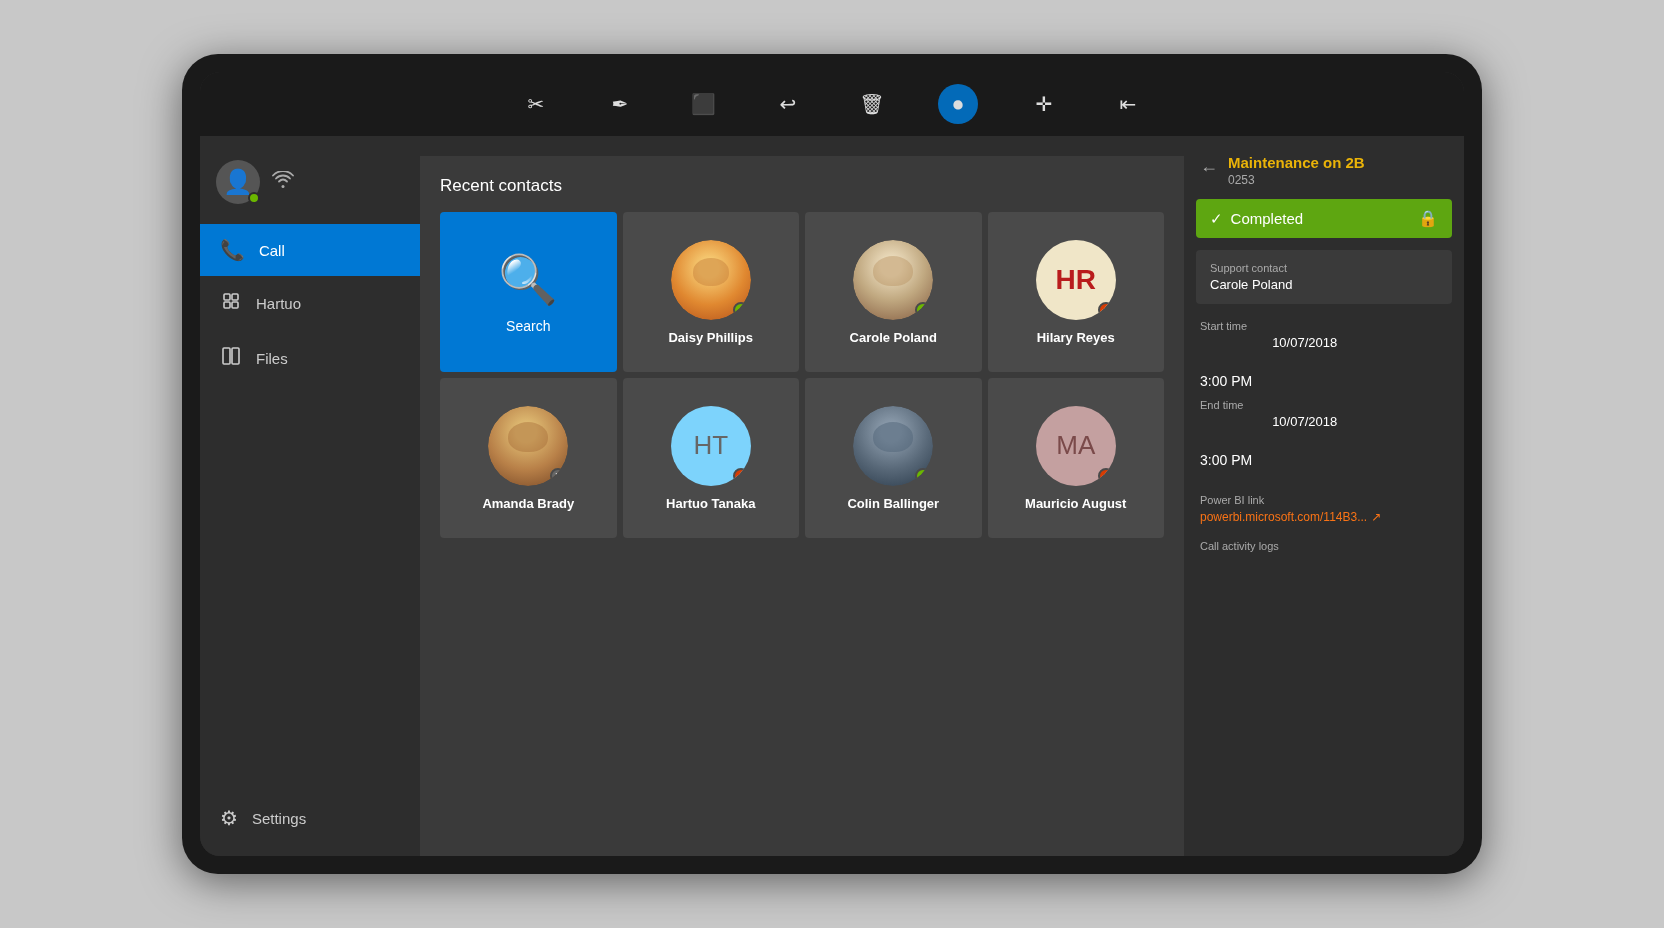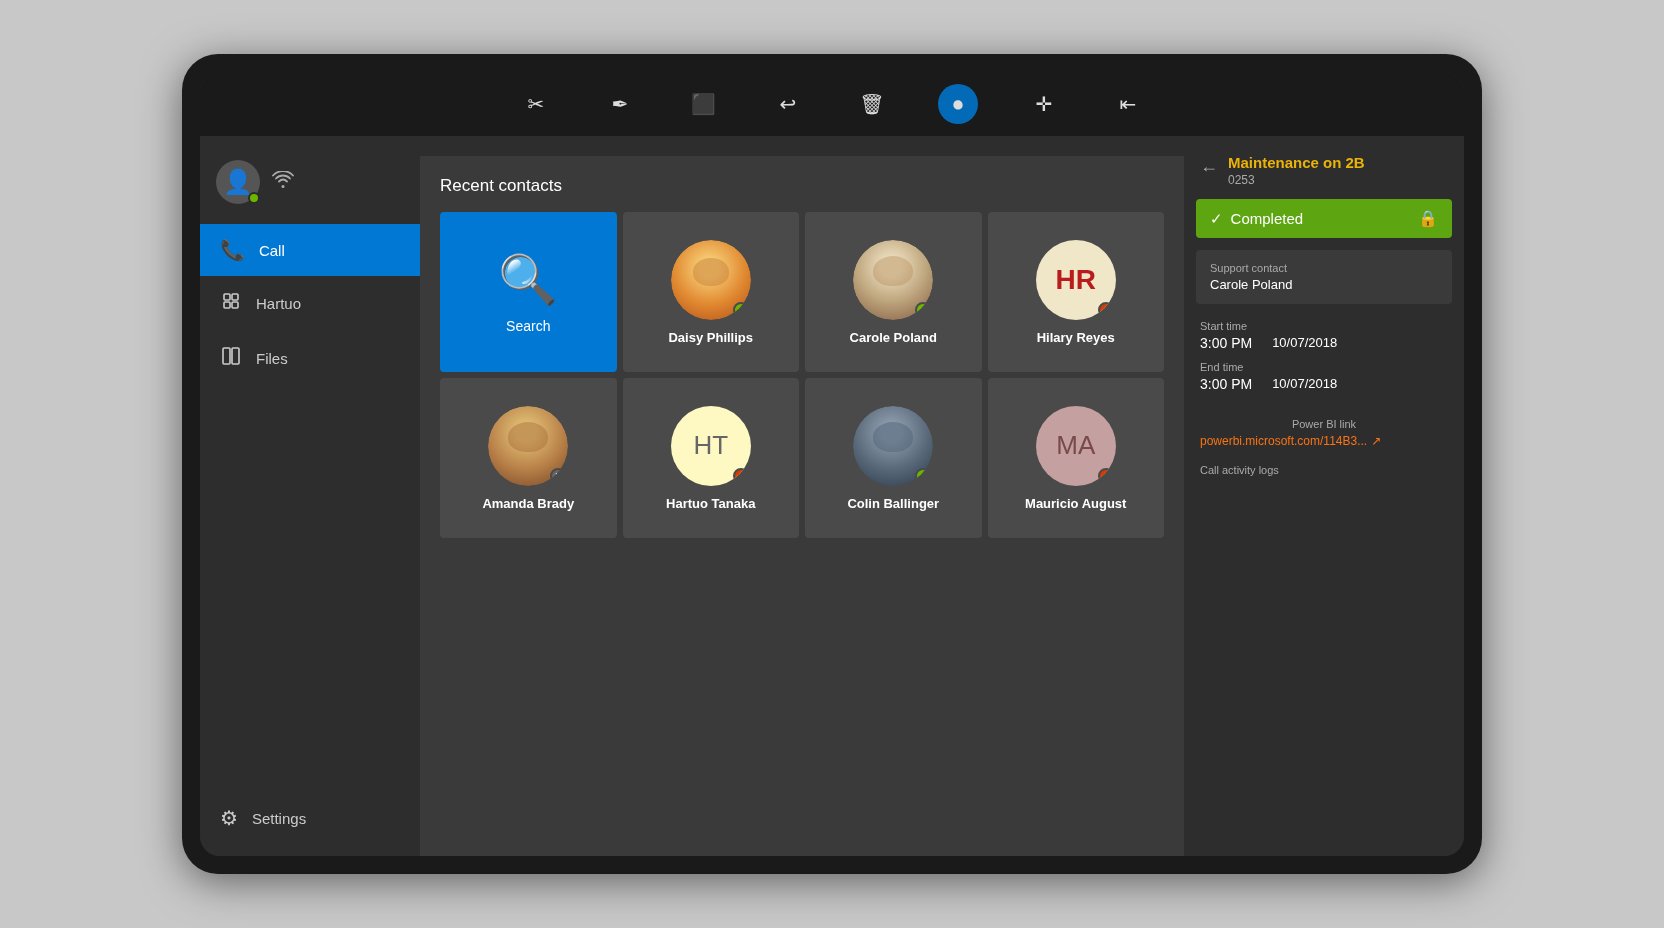--- a/index.html
+++ b/index.html
@@ -354,36 +354,36 @@
     .time-block .info-label {
       color: #aaa;
       font-size: 11px;
       margin-bottom: 3px;
     }
 
     .time-block .time-val {
       color: #fff;
       font-size: 14px;
       font-weight: 500;
+      margin-top: 38px;
     }
 
     .time-block .date-val {
       color: #fff;
       font-size: 13px;
     }
 
     .time-pair {
       display: flex;
       gap: 20px;
       margin-top: 2px;
     }
 
     .link-section {
       padding: 8px 16px 12px 16px;
-      text-align: center;
     }
 
     .link-label {
       color: #aaa;
       font-size: 11px;
       margin-bottom: 4px;
     }
 
     .link-value {
       color: #f97316;
@@ -543,21 +543,21 @@
             <div class="contact-avatar">
               <div class="fake-face amanda-bg" style="width:80px;height:80px;border-radius:50%;background:radial-gradient(circle at 38px 26px, #ddb870 15%, #b88048 55%, #8a5830 85%, #6a3818 100%);">
                 <div style="position:absolute;top:16px;left:20px;width:40px;height:30px;border-radius:50% 50% 45% 45%;background:rgba(160,100,50,0.4);"></div>
               </div>
               <div class="contact-status blocked" style="background:#666;border-color:#4a4a4a;">✕</div>
             </div>
             <span class="contact-name">Amanda Brady</span>
           </div>
 
           <div class="contact-card">
-            <div class="contact-avatar initials-ht" style="background:#fef9c3;color:#666;font-size:26px;font-weight:300;">
+            <div class="contact-avatar initials-ht" style="background:#7dd3fc;color:#666;font-size:26px;font-weight:300;">
               HT
               <div class="contact-status busy"></div>
             </div>
             <span class="contact-name">Hartuo Tanaka</span>
           </div>
 
           <div class="contact-card">
             <div class="contact-avatar">
               <div class="fake-face colin-bg" style="width:80px;height:80px;border-radius:50%;background:radial-gradient(circle at 38px 26px, #8898a8 15%, #586878 55%, #384858 85%, #283848 100%);">
                 <div style="position:absolute;top:16px;left:20px;width:40px;height:30px;border-radius:50% 50% 45% 45%;background:rgba(80,100,120,0.5);"></div>

